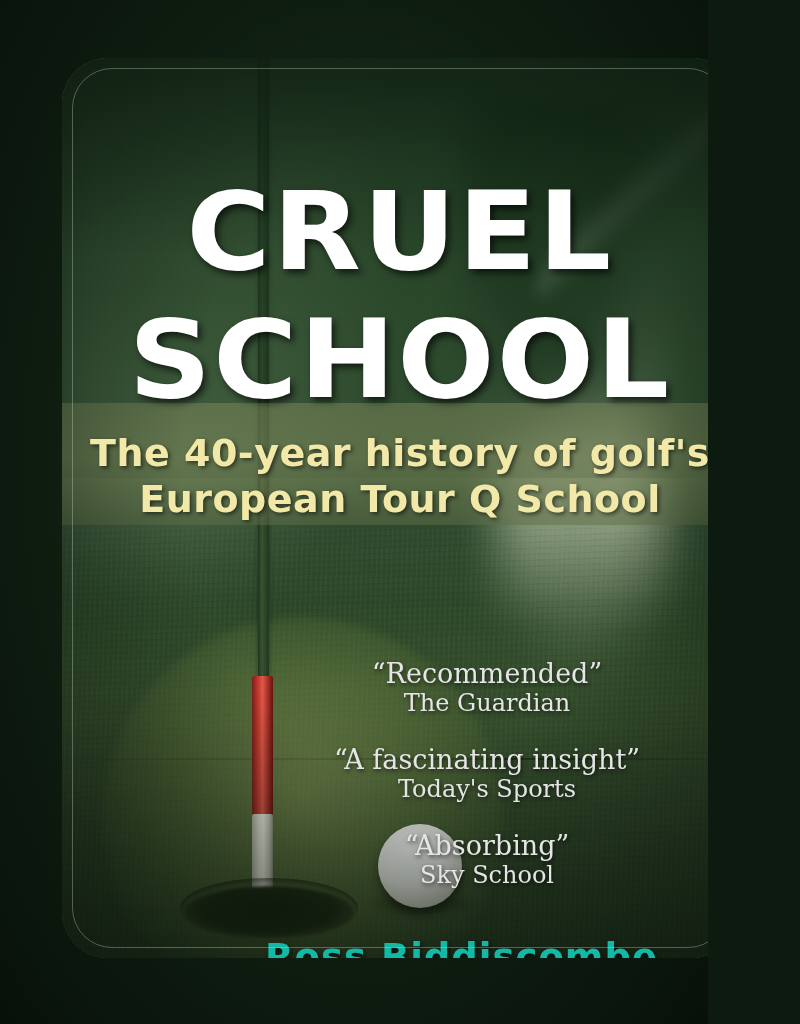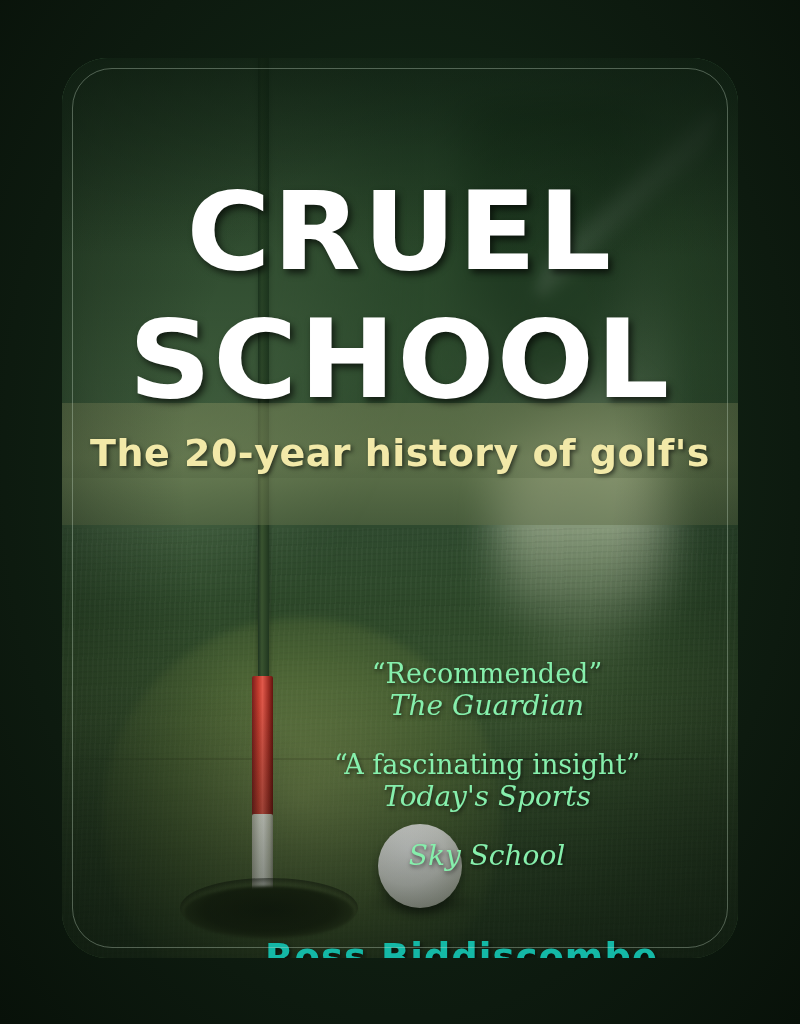--- a/index.html
+++ b/index.html
@@ -9,21 +9,21 @@
   }
   body {
     width: 800px;
     height: 1024px;
     overflow: hidden;
     font-family: "Liberation Sans", sans-serif;
   }
 
   .cover {
     position: relative;
-    width: 800px;
+    width: 708px;
     height: 1024px;
     background: #0e1d12;
     overflow: hidden;
   }
 
   
   .matte {
     position: absolute;
     inset: 0;
     background:
@@ -302,33 +302,32 @@
     letter-spacing: 0.5px;
   }
   .subtitle { top: 372px; }
 
   .quotes {
     position: absolute;
     right: 86px;
     top: 600px;
     width: 330px;
     text-align: center;
-    color: #86efac;
+    color: #e5e5e5;
   }
   .quote-block { margin-bottom: 26px; }
   .quote-text {
     font-family: "DejaVu Serif", serif;
     font-size: 27px;
     line-height: 1.15;
     text-shadow: 1px 2px 4px rgba(0,0,0,0.6);
   }
   .quote-source {
     font-family: "DejaVu Serif", serif;
-    font-style: italic;
-    font-size: 28px;
+    font-size: 24px;
     line-height: 1.2;
     text-shadow: 1px 2px 4px rgba(0,0,0,0.6);
   }
 
   .author {
     position: absolute;
     right: 80px;
     top: 878px;
     color: #14b8a6;
     font-family: "DejaVu Sans", sans-serif;
@@ -367,33 +366,35 @@
 
     <div class="title-wash"></div>
     <div class="band"></div>
     <div class="photo-vignette"></div>
 
     <div class="text-layer">
       <div class="title title-1">CRUEL</div>
       <div class="title title-2">SCHOOL</div>
 
       <div class="subtitle">
-        <div>The 20-year history of golf's</div>
+        <div>The 40-year history of golf's</div>
+        <div>European Tour Q School</div>
       </div>
 
       <div class="quotes">
         <div class="quote-block">
           <div class="quote-text">“Recommended”</div>
           <div class="quote-source">The Guardian</div>
         </div>
         <div class="quote-block">
           <div class="quote-text">“A fascinating insight”</div>
           <div class="quote-source">Today's Sports</div>
         </div>
         <div class="quote-block">
+          <div class="quote-text">“Absorbing”</div>
           <div class="quote-source">Sky School</div>
         </div>
       </div>
 
       <div class="author">Ross Biddiscombe</div>
     </div>
   </div>
 
   <div class="keyline"></div>
 </div>

